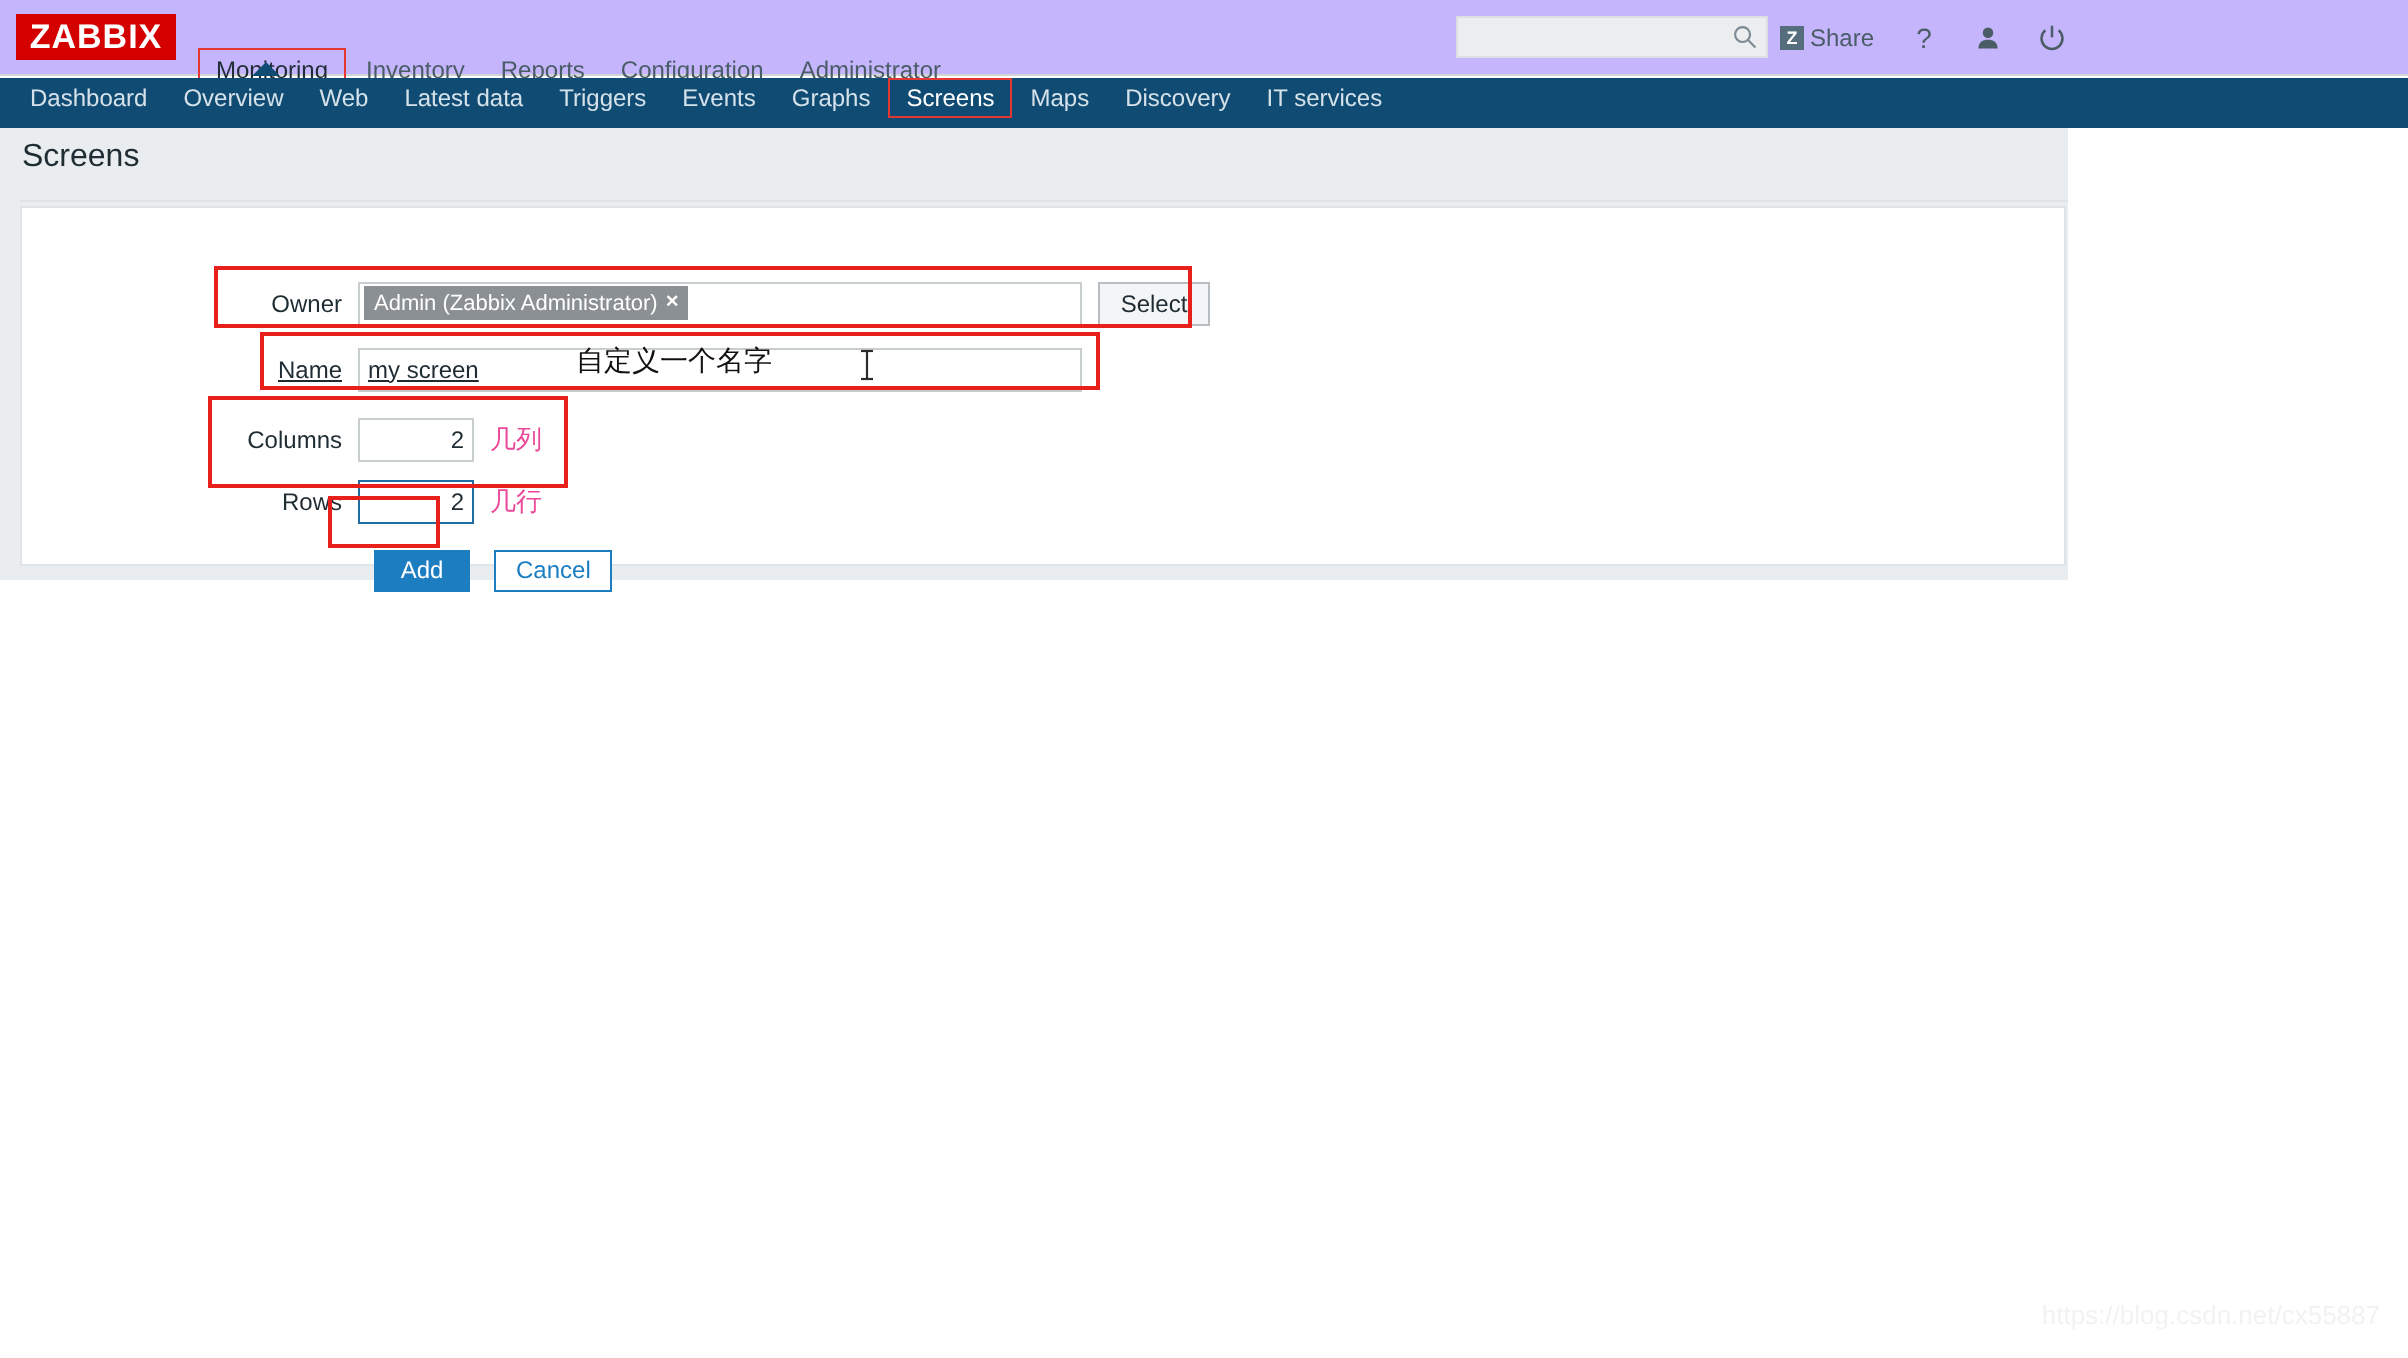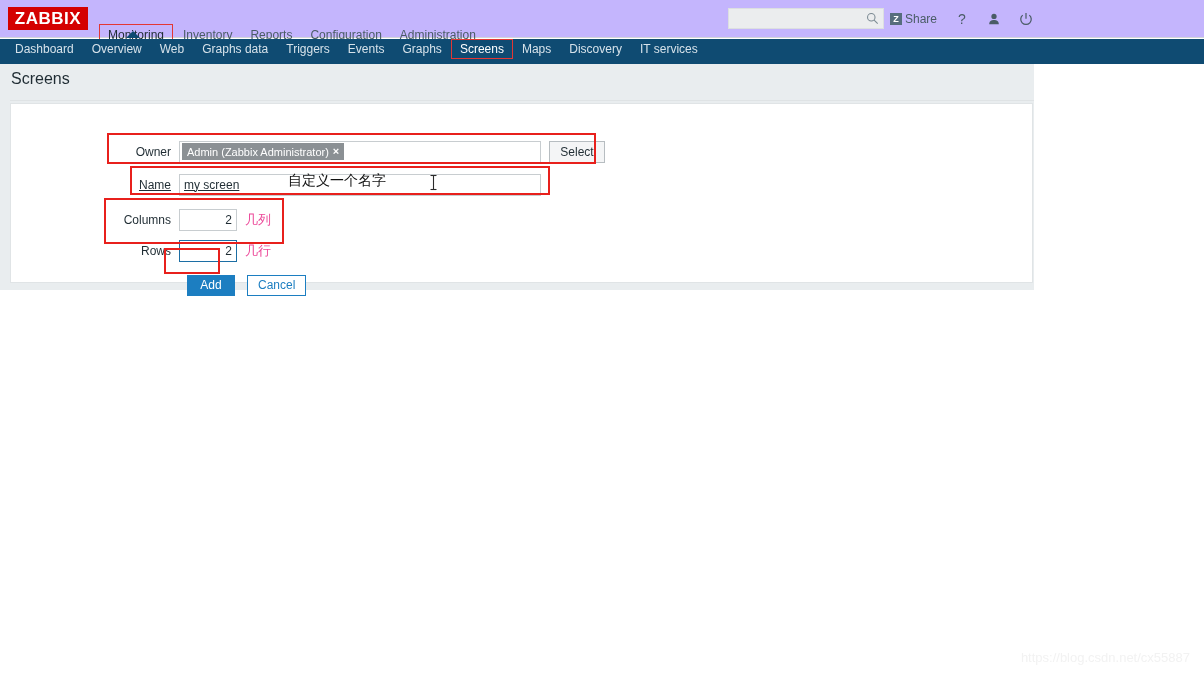--- a/index.html
+++ b/index.html
@@ -386,21 +386,21 @@
     <div class="mainmenu-item">
       <span>Inventory</span>
     </div>
     <div class="mainmenu-item">
       <span>Reports</span>
     </div>
     <div class="mainmenu-item">
       <span>Configuration</span>
     </div>
     <div class="mainmenu-item">
-      <span>Administration</span>
+      <span>Administrator</span>
     </div>
   </div>
   <div class="mainmenu-arrow"></div>
 
   <div class="search-wrap">
     <input class="search-input" type="text" value="" style="">
     <svg class="search-icon" viewBox="0 0 16 16">
       <circle cx="6.5" cy="6.5" r="4.6" fill="none" stroke="#7b8a93" stroke-width="1.3"></circle>
       <line x1="10" y1="10" x2="14.4" y2="14.4" stroke="#7b8a93" stroke-width="1.3"></line>
     </svg>
@@ -426,21 +426,21 @@
         <line x1="8" y1="1" x2="8" y2="7.6" stroke="#4a5c66" stroke-width="1.4"></line>
       </svg>
     </div>
   </div>
 </div>
 
 <div class="subnav">
   <div class="subnav-item"><span>Dashboard</span></div>
   <div class="subnav-item"><span>Overview</span></div>
   <div class="subnav-item"><span>Web</span></div>
-  <div class="subnav-item"><span>Graphs data</span></div>
+  <div class="subnav-item"><span>Latest data</span></div>
   <div class="subnav-item"><span>Triggers</span></div>
   <div class="subnav-item"><span>Events</span></div>
   <div class="subnav-item"><span>Graphs</span></div>
   <div class="subnav-item selected"><span>Screens</span></div>
   <div class="subnav-item"><span>Maps</span></div>
   <div class="subnav-item"><span>Discovery</span></div>
   <div class="subnav-item"><span>IT services</span></div>
 </div>
 
 <div class="app-body"></div>

